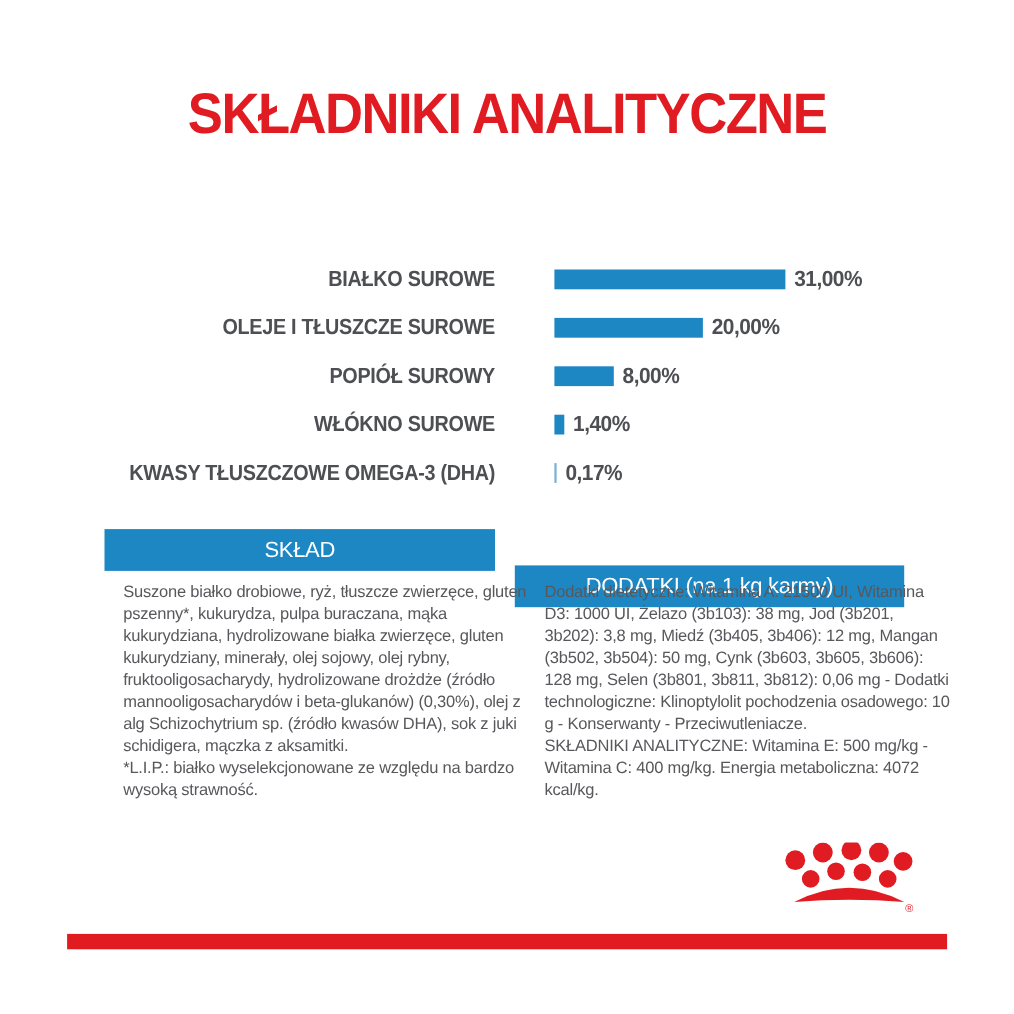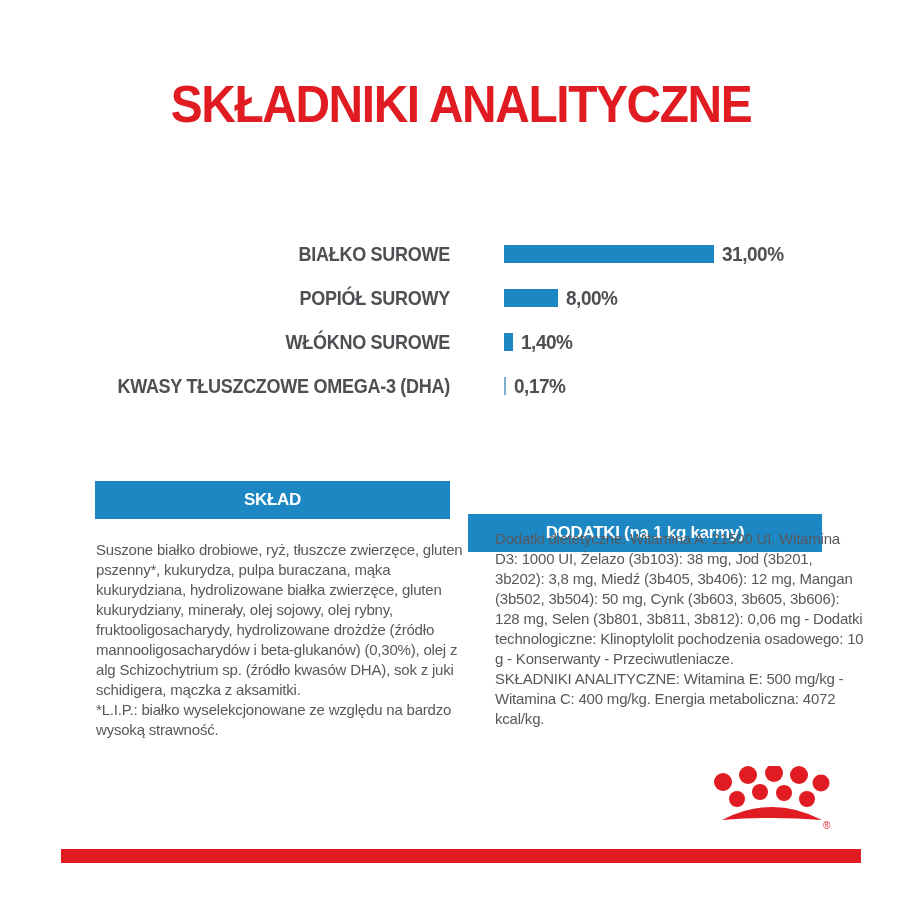--- a/index.html
+++ b/index.html
@@ -22,51 +22,58 @@
   }
   .bar-wrap { display:flex; align-items:center; margin-left:10px;justify-content:flex-end; }
   .bar { height:18px; background:#1d87c4; flex:0 0 auto; }
   .chart-value {
     font-weight:bold; color:#4e4f53; font-size:20px; margin-left:8px;
     letter-spacing:-0.5px; white-space:nowrap;
     transform:scaleX(0.95); transform-origin:0 50%;
   }
   .section-header {
     position:absolute; height:38px; background:#1d87c4; color:#ffffff;
-    font-weight:bold; font-size:17px; display:flex; align-items:center;
+    font-weight:normal; font-size:20px; display:flex; align-items:center;
     justify-content:center; letter-spacing:-0.3px; white-space:nowrap;
   }
   .hdr-sklad   { left:95px;  top:481px; width:355px; }
   .hdr-dodatki { left:468px; top:498px; width:354px;margin-top:16px; }
   .body-text {
     position:absolute; top:529px; width:370px; margin:0;
     font-size:15px; line-height:20px; color:#58585c;
     letter-spacing:-0.2px; white-space:pre-line;
   }
-  .body-sklad   { left:96px;margin-top:11px; }
+  .body-sklad   { left:112px; }
   .body-dodatki { left:495px; }
   .crown { position:absolute; left:704px; top:766px; }
   .red-bar {
     position:absolute; left:61px; top:849px; width:800px; height:14px;
     background:#e01b22;
   }
 </style>
 </head>
 <body>
 
 <div class="page">
 
   <h1 class="title">SKŁADNIKI ANALITYCZNE</h1>
 
   <div class="chart">
     <div class="chart-row">
       <div class="chart-label">BIAŁKO SUROWE</div>
       <div class="bar-wrap">
         <div class="bar" style="width: 209.87px; background: rgb(29, 135, 196);"></div>
         <div class="chart-value">31,00%</div>
+      </div>
+    </div>
+    <div class="chart-row">
+      <div class="chart-label">OLEJE I TŁUSZCZE SUROWE</div>
+      <div class="bar-wrap">
+        <div class="bar" style="width: 135.4px; background: rgb(29, 135, 196);"></div>
+        <div class="chart-value">20,00%</div>
       </div>
     </div>
     <div class="chart-row">
       <div class="chart-label">POPIÓŁ SUROWY</div>
       <div class="bar-wrap">
         <div class="bar" style="width: 54.16px; background: rgb(29, 135, 196);"></div>
         <div class="chart-value">8,00%</div>
       </div>
     </div>
     <div class="chart-row">

